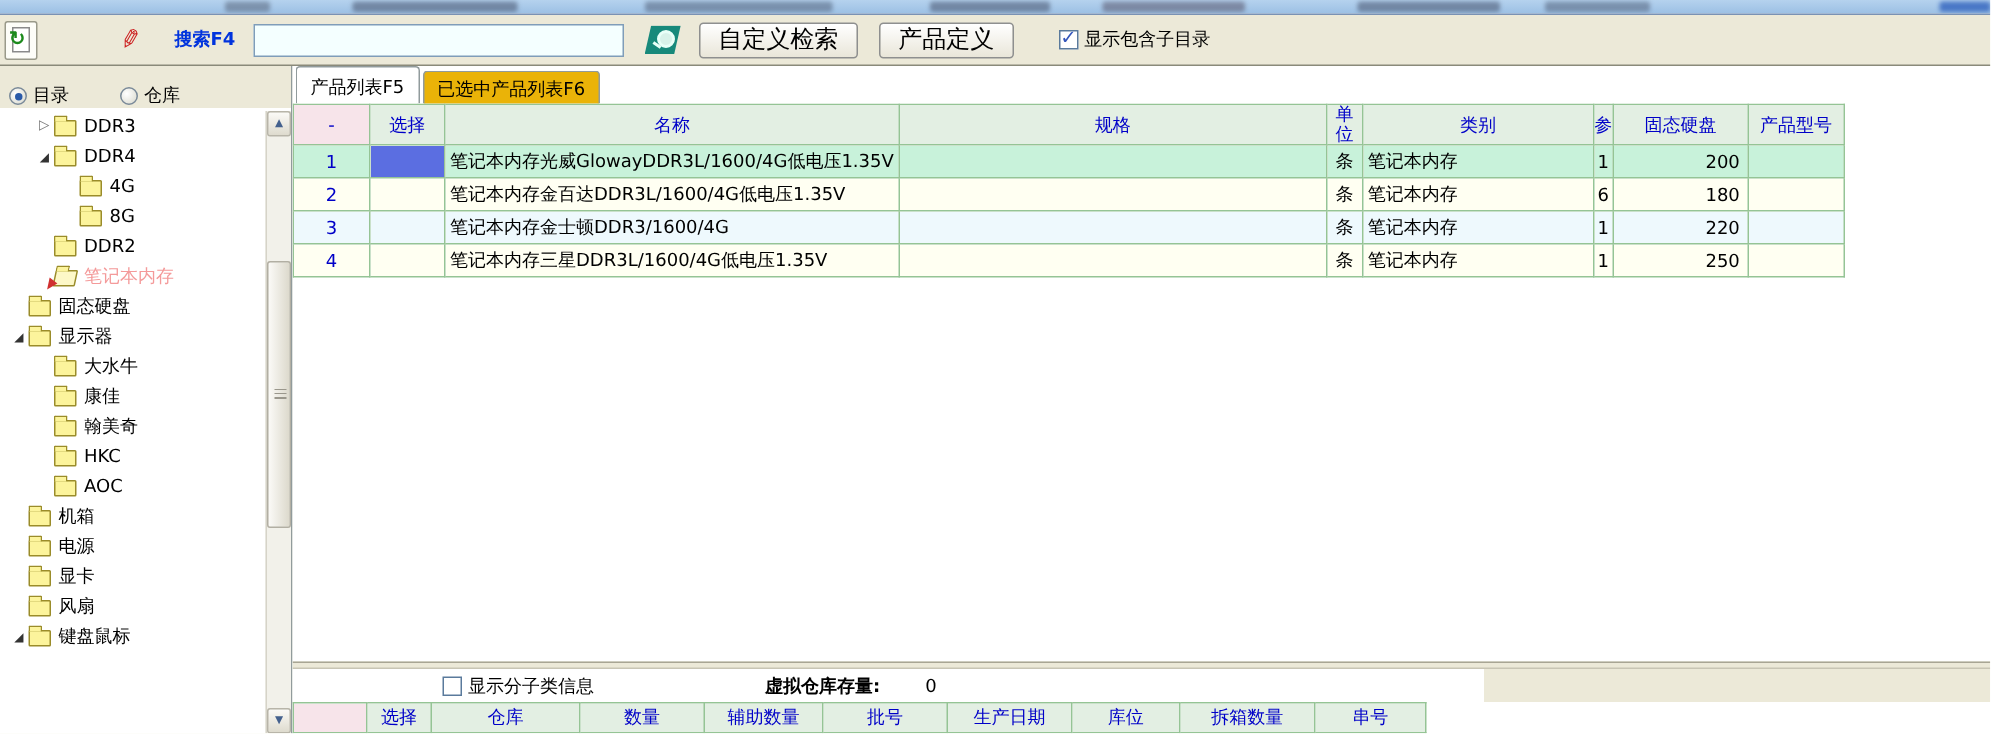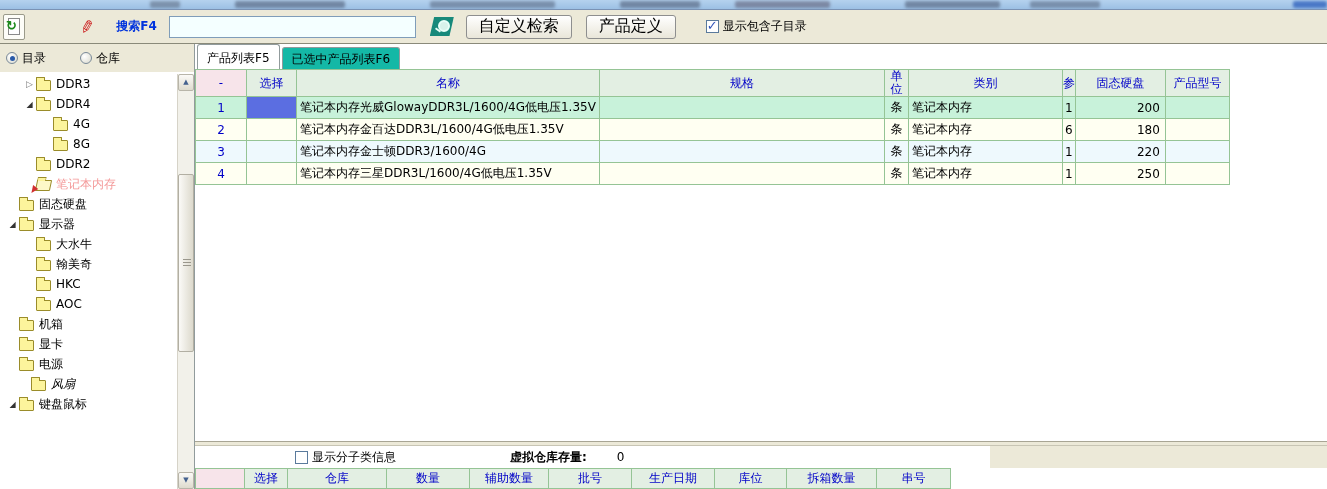--- a/index.html
+++ b/index.html
@@ -28,21 +28,21 @@
   .xp-btn { margin-left:12px; height:24px; padding:0 12px; background:linear-gradient(#ffffff,#e9e6d9); border:1px solid #8e8f8f; border-radius:3px; font-size:16px; font-family:inherit; cursor:pointer; }
   .xp-btn.b2 { margin-left:14px; }
   .checkbox { width:13px; height:13px; background:#fff; border:1px solid #5a7a9c; display:inline-block; position:relative; flex:none; }
   .checkbox.checked::after { content:"✓"; position:absolute; left:0px; top:-3px; font-size:13px; font-weight:bold; color:#3355bb; }
   .cb-top { margin-left:30px; }
   .cb-label { margin-left:4px; }
 
   
   .body { display:flex; height:445px; }
   .sidebar { width:195px; flex:none; background:#ece9d8; border-right:1px solid #919b9c; display:flex; flex-direction:column; }
-  .radio-row { height:28px; display:flex; align-items:center; gap:34px; padding-left:6px; background:#ece9d8; }
+  .radio-row { height:28px; display:flex; align-items:flex-end; gap:34px; padding-left:6px; background:#ece9d8; }
   .radio-opt { display:flex; align-items:center; gap:4px; cursor:pointer; }
   .radio { width:12px; height:12px; border-radius:50%; border:1px solid #7a8a99; background:radial-gradient(circle at 35% 35%, #ffffff, #d8d8cc); position:relative; flex:none; }
   .radio.sel::after { content:""; position:absolute; left:3px; top:3px; width:5px; height:5px; border-radius:50%; background:#2a5aa8; }
 
   .tree-wrap { flex:1; background:#fff; position:relative; overflow:hidden; }
   .tree { position:absolute; left:0; top:2px; right:18px; }
   .titem { height:20px; display:flex; align-items:center; cursor:pointer; white-space:nowrap; }
   .expander { width:13px; flex:none; text-align:center; font-size:8px; color:#333; }
   .expander.hollow { font-size:9px; color:#777; }
   .folder { display:inline-block; width:15px; height:11px; background:#fcf49c; border:1px solid #9a8c2a; border-radius:1px; position:relative; margin-right:5px; flex:none; margin-top:2px; }
@@ -55,21 +55,21 @@
   .sbtn { position:absolute; left:0; width:16px; height:17px; background:linear-gradient(#fbfaf7,#dedbce); border:1px solid #b8b5a9; border-radius:2px; font-size:7px; color:#44618e; text-align:center; line-height:15px; cursor:pointer; }
   .sbtn.up { top:0; }
   .sbtn.down { bottom:0; }
   .sthumb { position:absolute; left:0; top:100px; width:16px; height:178px; background:linear-gradient(90deg,#fbfaf7,#dcd9cc); border:1px solid #b2afa3; border-radius:2px; cursor:pointer; }
   .sthumb::after { content:""; position:absolute; left:4px; top:50%; margin-top:-4px; width:8px; height:7px;
       background:repeating-linear-gradient(#9a978c 0 1px, transparent 1px 3px); }
 
   
   .main { flex:1; background:#fff; display:flex; flex-direction:column; overflow:hidden; }
   .tabs { height:26px; display:flex; align-items:flex-end; padding-left:2px; gap:2px; }
-  .tab { height:22px; padding:3px 9px 0; background:#14b8a6; border:1px solid #919b9c; border-bottom:none; border-radius:3px 3px 0 0; cursor:pointer; font-size:12px; }
+  .tab { height:22px; padding:3px 9px 0; background:#eab308; border:1px solid #919b9c; border-bottom:none; border-radius:3px 3px 0 0; cursor:pointer; font-size:12px; }
   .tab.active { height:25px; background:#fff; padding-top:5px; }
 
   .table-area { height:380px; overflow:hidden; }
   table.grid { border-collapse:collapse; table-layout:fixed; }
   .grid th, .grid td { border:1px solid #95c495; font-weight:normal; font-size:12px; height:22px; padding:0 3px; overflow:hidden; white-space:nowrap; }
   .grid th { background:#e3efe3; color:#0000c8; text-align:center; white-space:normal; line-height:15px; }
   .grid th.pink { background:#f7e4ea; }
   .grid th.narrow { padding:0; line-height:13px; font-size:12px; }
   .grid td.num { color:#0000c8; text-align:center; }
   .grid td.unit, .grid td.ref { text-align:center; padding:0; }
@@ -182,48 +182,53 @@
               <span class="tlabel">显示器</span>
             </div>
             <div class="titem" style="padding-left: 23px;">
               <span class="expander"></span>
               <span class="folder"></span>
               <span class="tlabel">大水牛</span>
             </div>
             <div class="titem" style="padding-left: 23px;">
               <span class="expander"></span>
               <span class="folder"></span>
+              <span class="tlabel">康佳</span>
+            </div>
+            <div class="titem" style="padding-left: 23px;">
+              <span class="expander"></span>
+              <span class="folder"></span>
               <span class="tlabel">翰美奇</span>
             </div>
             <div class="titem" style="padding-left: 23px;">
               <span class="expander"></span>
               <span class="folder"></span>
               <span class="tlabel">HKC</span>
             </div>
             <div class="titem" style="padding-left: 23px;">
               <span class="expander"></span>
               <span class="folder"></span>
               <span class="tlabel">AOC</span>
             </div>
             <div class="titem" style="padding-left: 6px;">
               <span class="expander"></span>
               <span class="folder"></span>
               <span class="tlabel">机箱</span>
             </div>
             <div class="titem" style="padding-left: 6px;">
               <span class="expander"></span>
               <span class="folder"></span>
+              <span class="tlabel">电源</span>
+            </div>
+            <div class="titem" style="padding-left: 6px;">
+              <span class="expander"></span>
+              <span class="folder"></span>
               <span class="tlabel">显卡</span>
             </div>
             <div class="titem" style="padding-left: 6px;">
-              <span class="expander"></span>
-              <span class="folder"></span>
-              <span class="tlabel">电源</span>
-            </div>
-            <div class="titem" style="padding-left: 18px; font-style: italic;">
               <span class="expander"></span>
               <span class="folder"></span>
               <span class="tlabel">风扇</span>
             </div>
             <div class="titem" style="padding-left: 6px;">
               <span class="expander">◢</span>
               <span class="folder"></span>
               <span class="tlabel">键盘鼠标</span>
             </div>
           </div>

